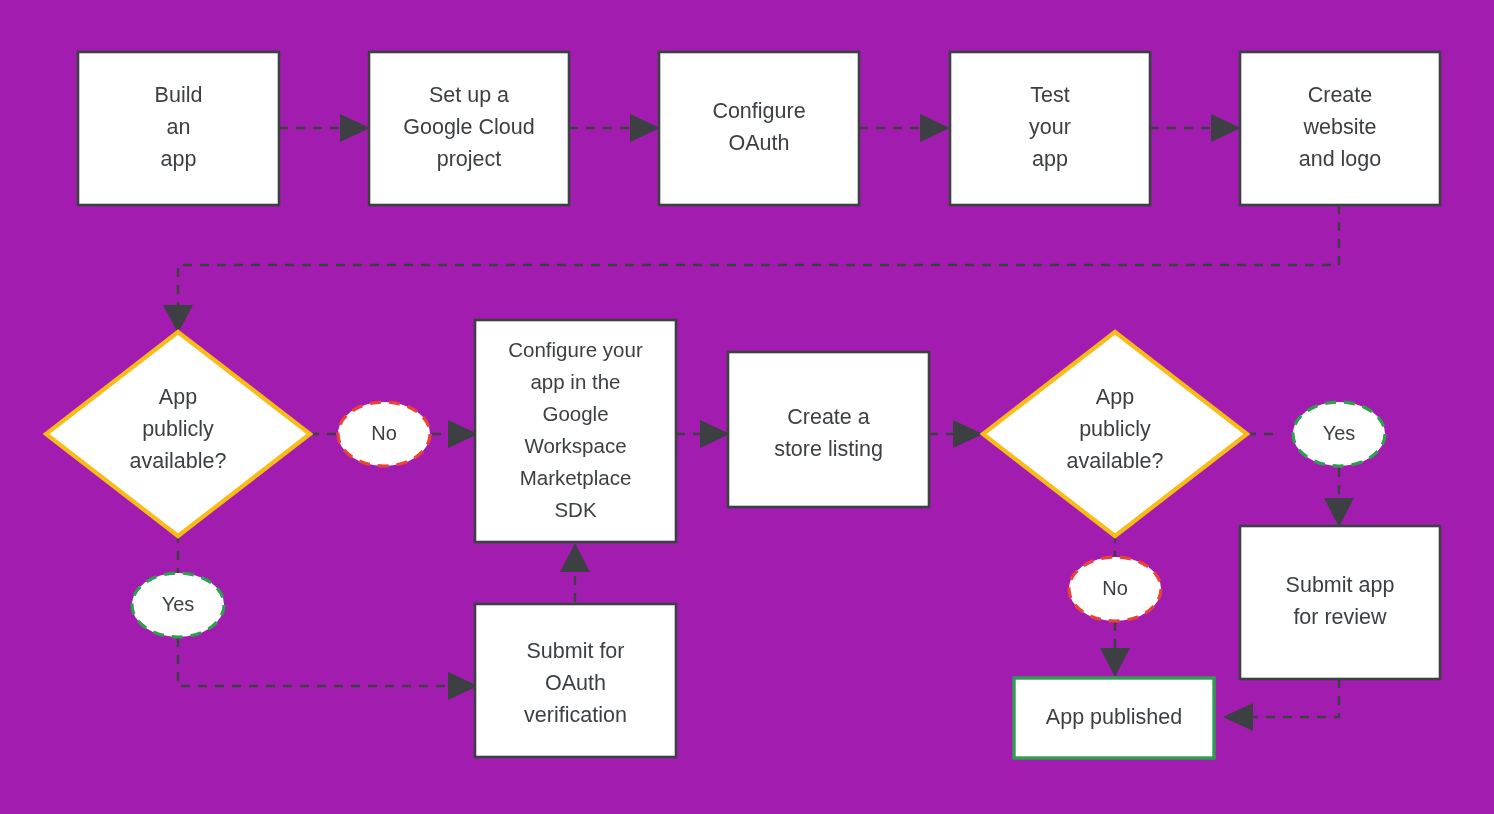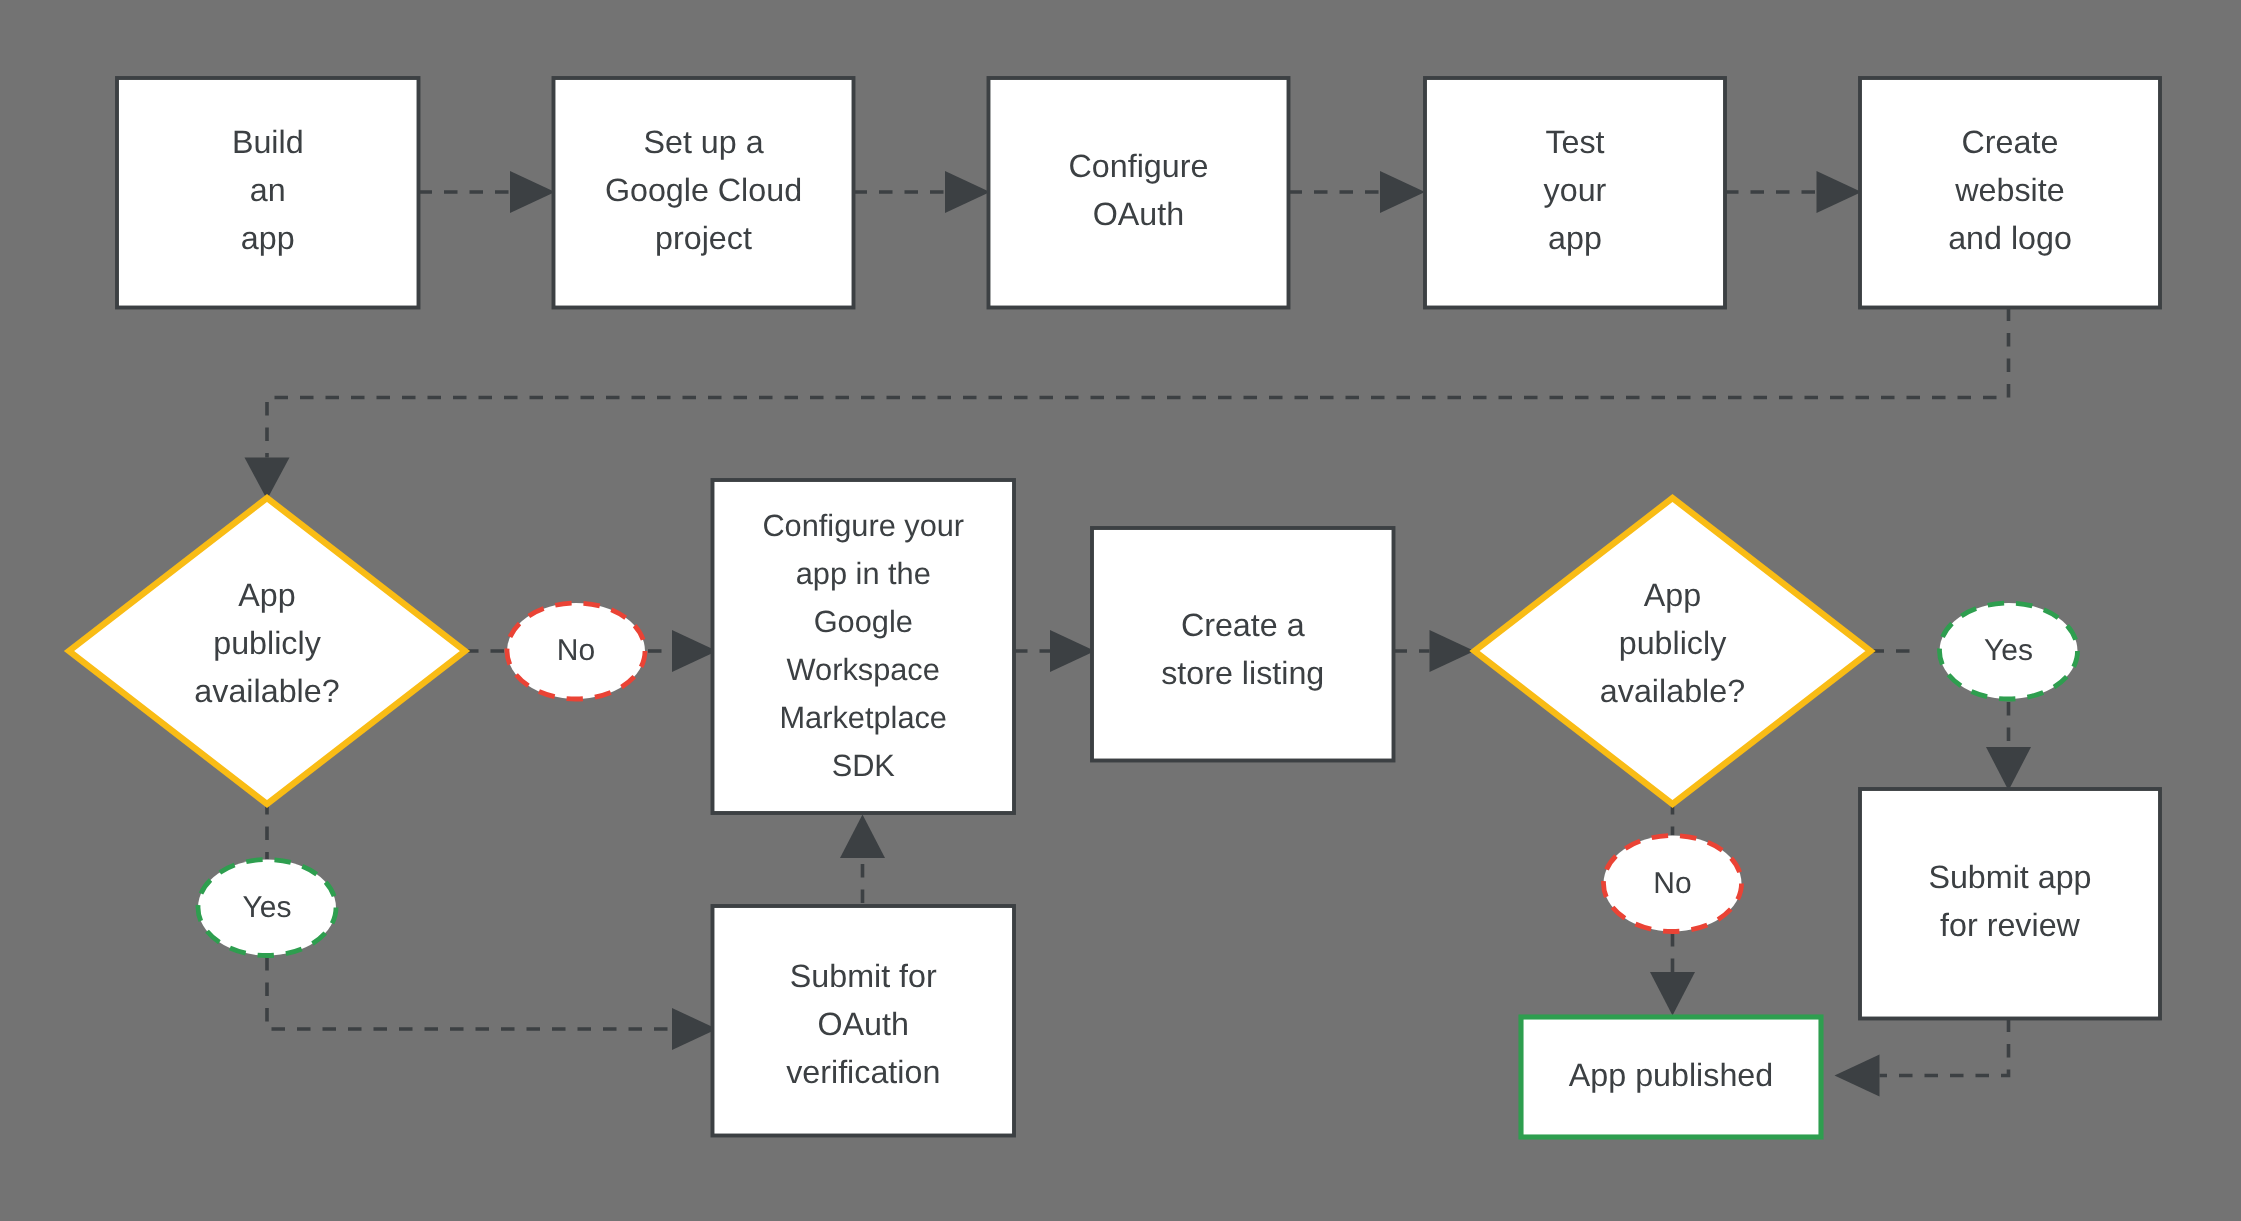--- a/index.html
+++ b/index.html
@@ -10,21 +10,21 @@
   body {
     width: 1494px;
     height: 814px;
     font-family: "Liberation Sans", sans-serif;
     overflow: hidden;
   }
   #flowchart-root {
     position: relative;
     width: 1494px;
     height: 814px;
-    background: #737373;
+    background: #a21caf;
   }
   svg.diagram {
     display: block;
     width: 1494px;
     height: 814px;
   }
   .node-box {
     fill: #ffffff;
     stroke: #3C4043;
     stroke-width: 2.6;

